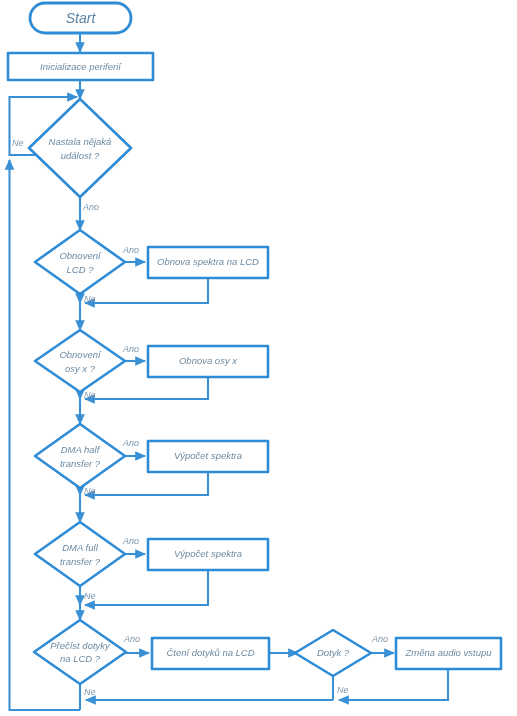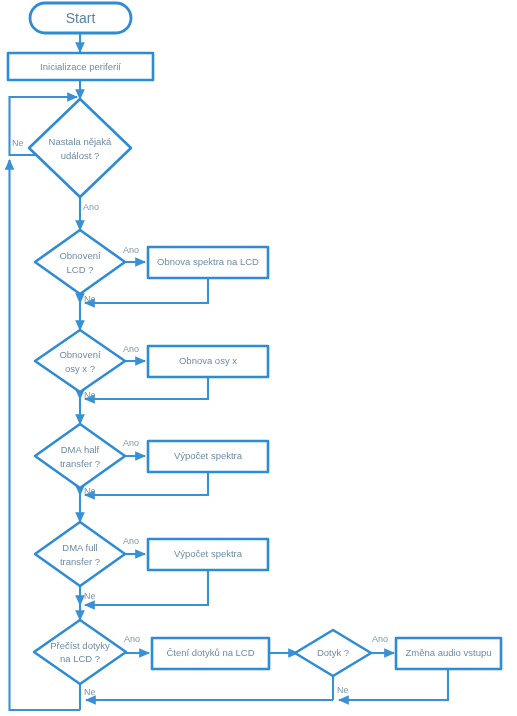--- a/index.html
+++ b/index.html
@@ -11,20 +11,21 @@
     width: 517px;
     height: 716px;
     font-family: "Liberation Sans", sans-serif;
     overflow: hidden;
   }
   #flowchart-root {
     position: relative;
     width: 517px;
     height: 716px;
     background: #ffffff;
+    font-style: italic;
   }
   svg.fc {
     display: block;
     width: 517px;
     height: 716px;
   }
   .node-shape {
     fill: #ffffff;
     stroke: #2e8bd6;
     stroke-width: 2.6;

